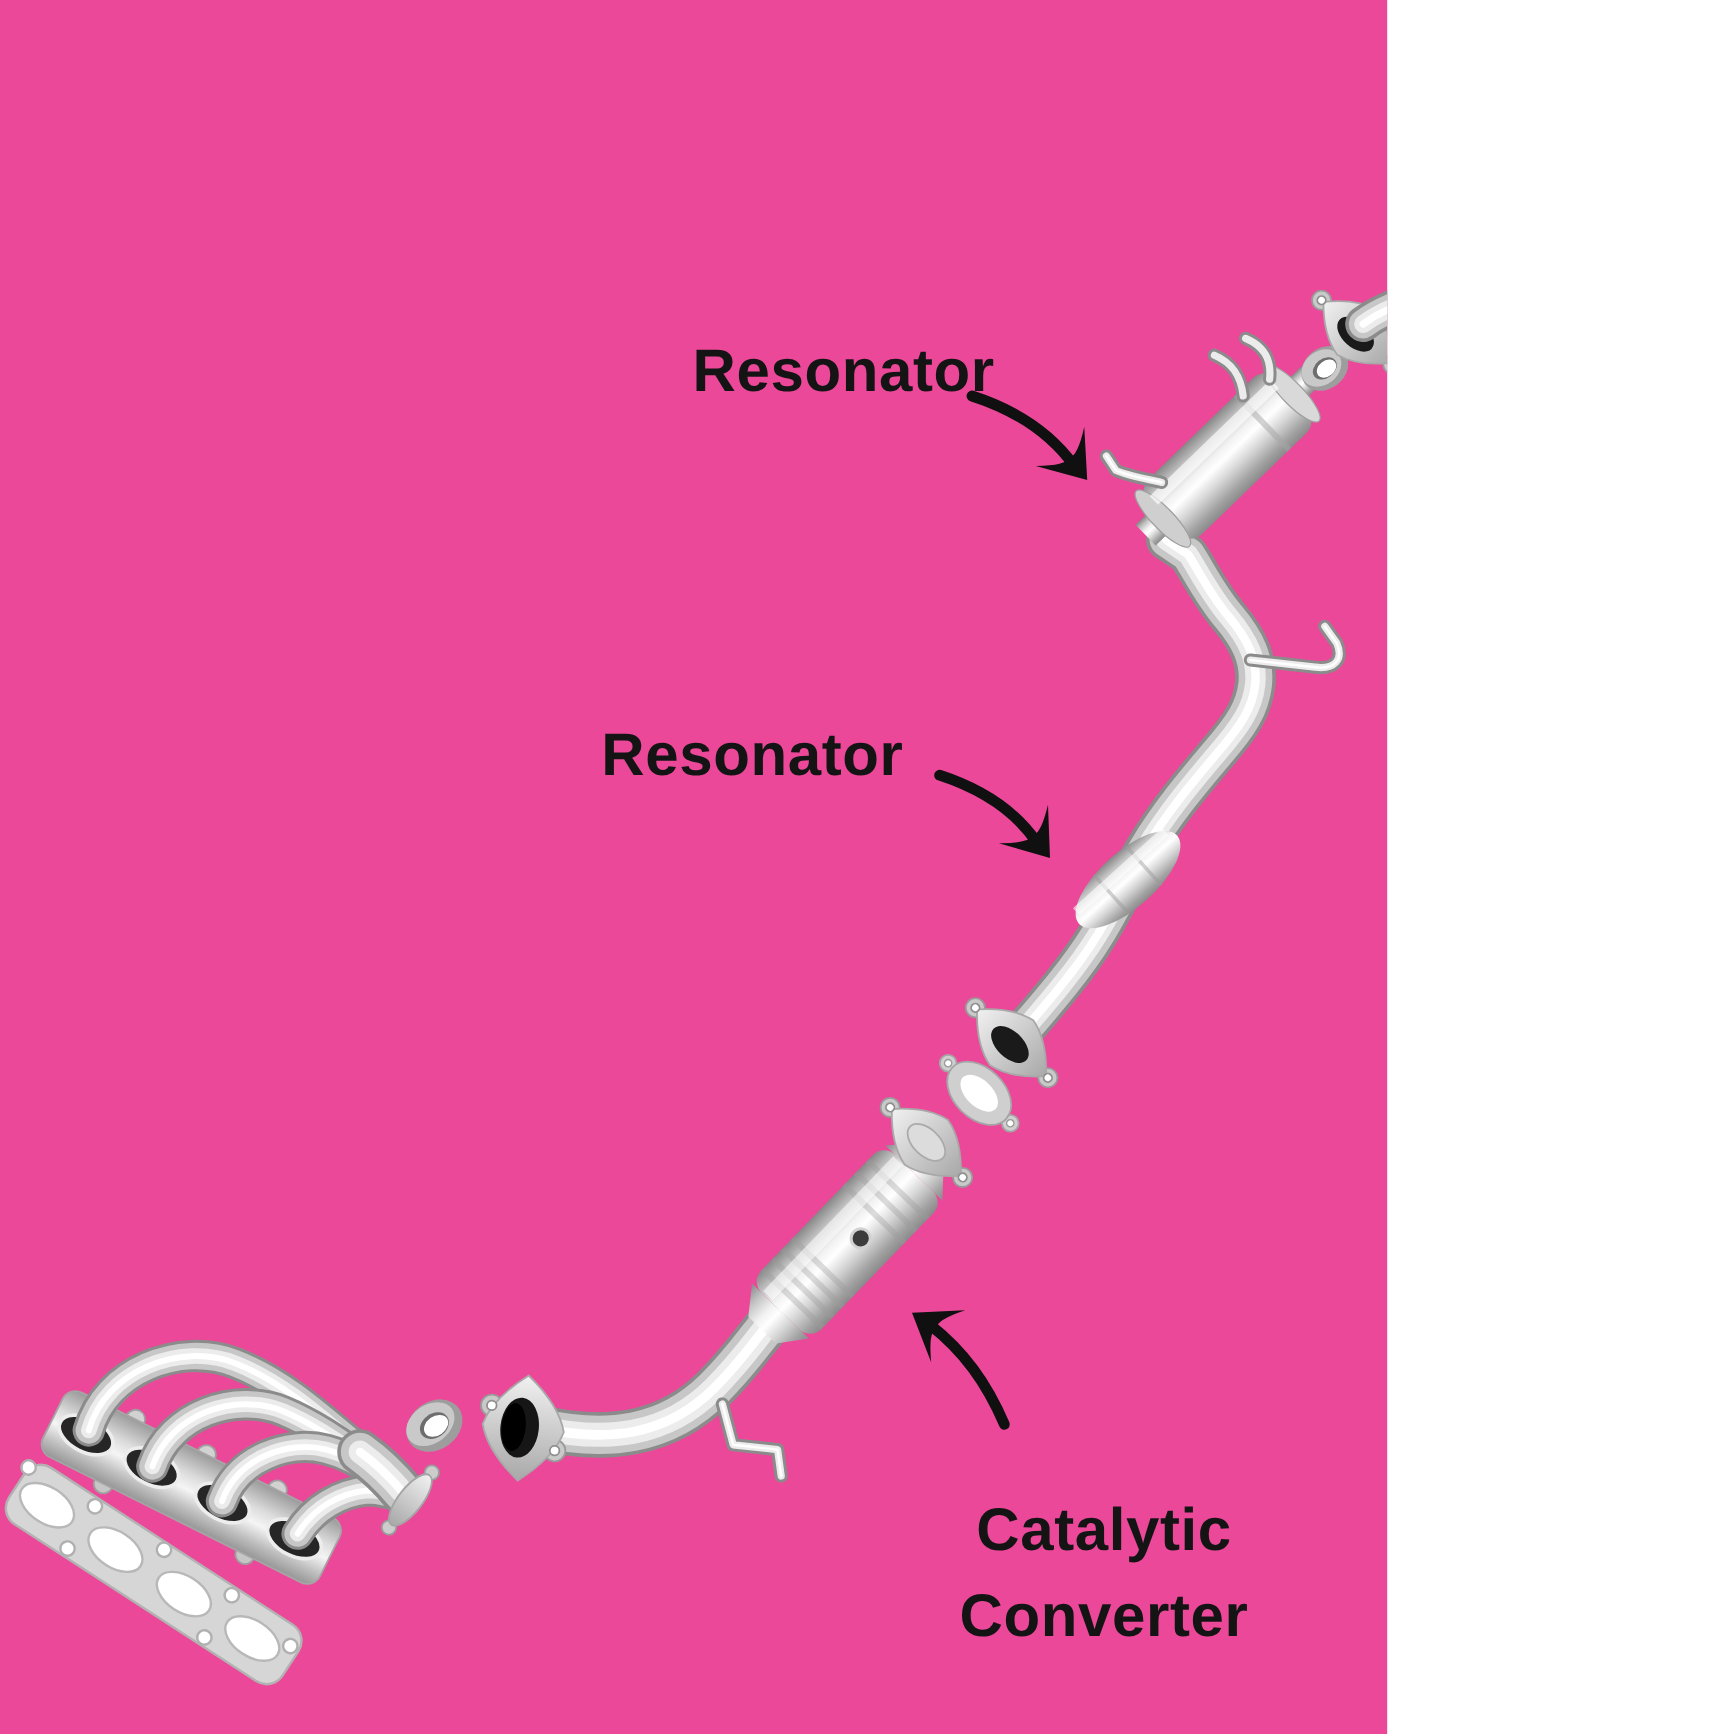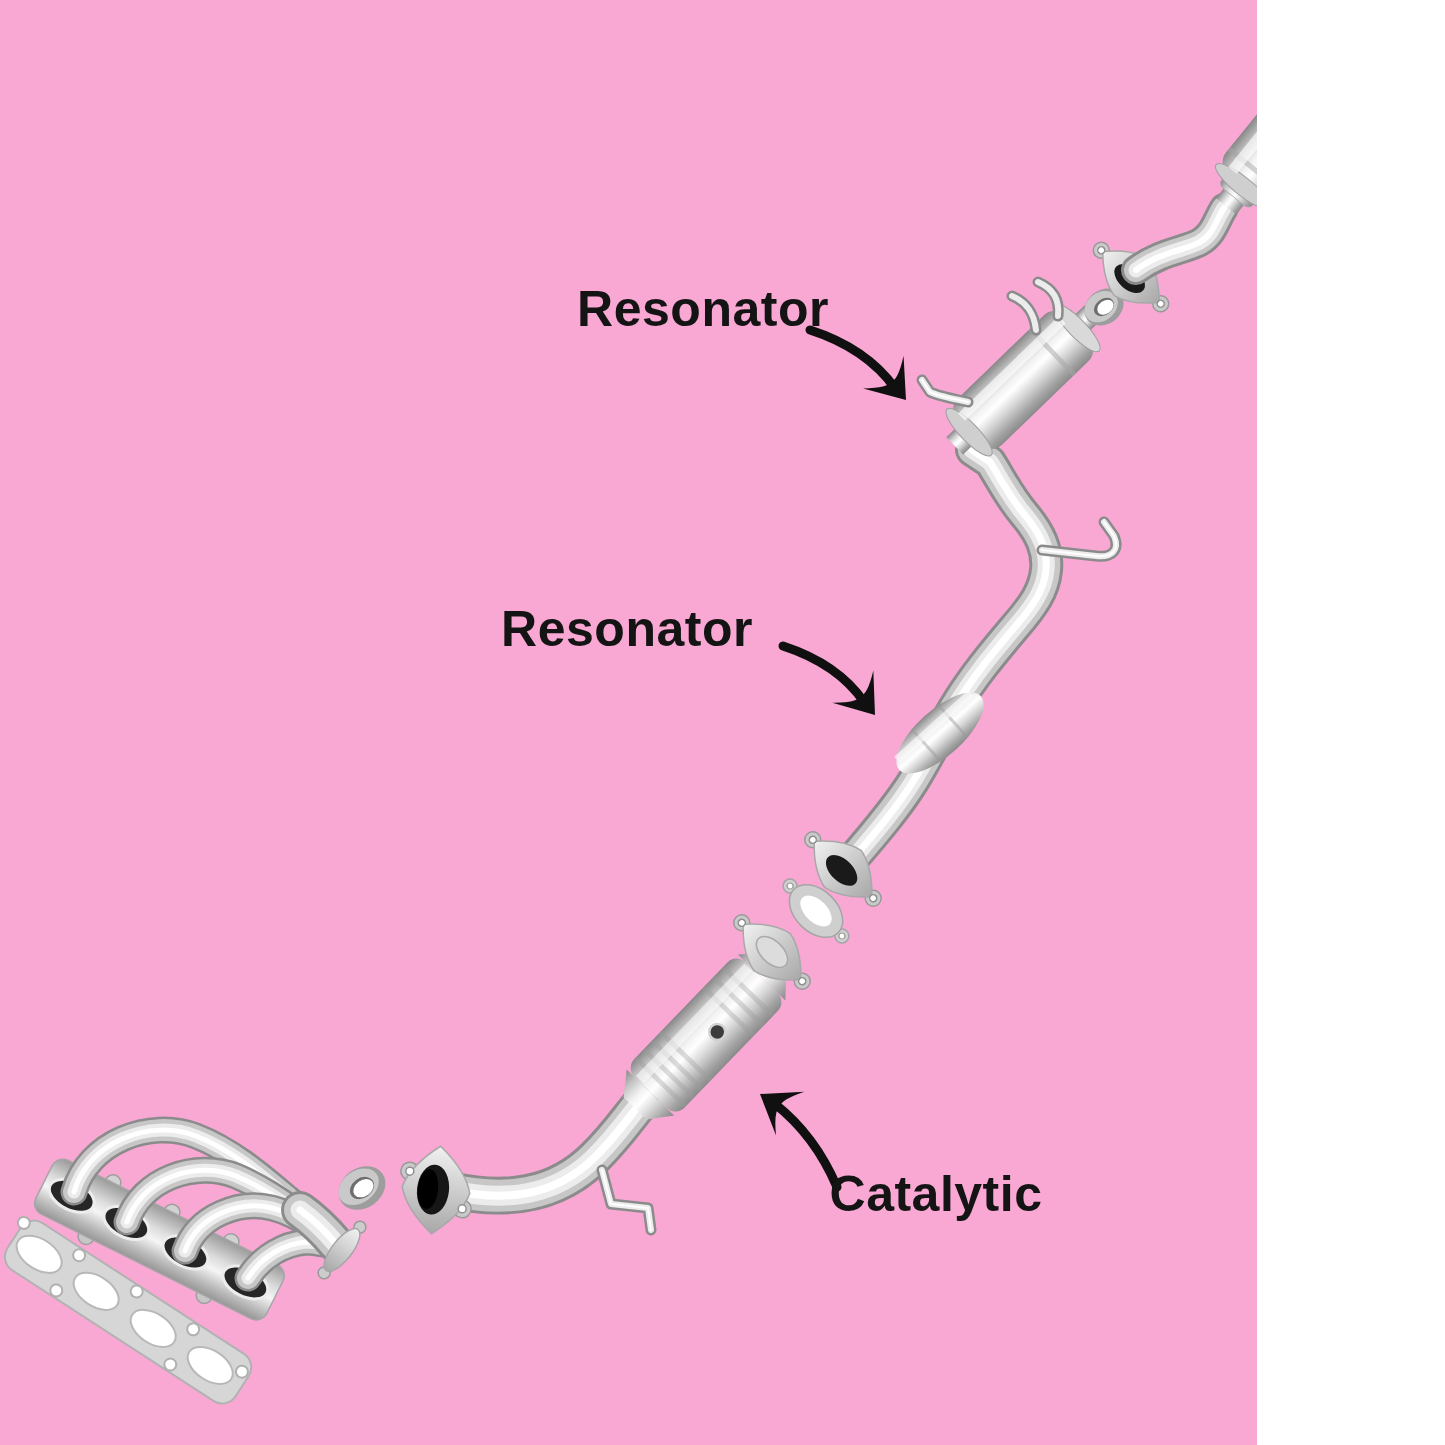--- a/index.html
+++ b/index.html
@@ -1,16 +1,16 @@
 <!DOCTYPE html>
 <html><head>
 <meta charset="utf-8">
 <style>
   html,body{margin:0;padding:0;background:#ffffff;}
-  #stage{position:relative;width:1257px;height:1445px;background:#f9a8d4;overflow:hidden;
+  #stage{position:relative;width:1156px;height:1445px;background:#ec4899;overflow:hidden;
          font-family:"Liberation Sans",sans-serif;}
   #diagram{position:absolute;left:0;top:0;display:block;}
   .pe,.pb,.pm,.ph{fill:none;stroke-linecap:round;stroke-linejoin:round;}
   .pe{stroke:#8b8b8b;}
   .pb{stroke:#c7c7c7;}
   .pm{stroke:#ececec;}
   .ph{stroke:#ffffff;}
   .lbl{position:absolute;transform:translateX(-50%);white-space:nowrap;
        font-weight:700;font-size:50px;color:#141414;letter-spacing:0.5px;}
   .lbl2{text-align:center;line-height:71px;}
@@ -296,17 +296,18 @@
     <path class="arrowShaft" d="M 837,1187 C 822,1152 803,1126 775,1104"></path>
     <use href="#ah" class="arrowHead" transform="translate(760,1094) rotate(-147)"></use>
   </g>
 </svg>
 
 <div class="lbl" style="left:703px;top:280px;">Resonator</div>
 
 
 <div class="lbl" style="left:627px;top:600px;">Resonator</div>
 
-<div class="lbl lbl2" style="left:920px;top:1159px;margin-left:16px;">
+<div class="lbl lbl2" style="left:920px;top:1240px;">
   <div>Catalytic</div>
+  <div>Converter</div>
 </div>
 
 </div>
 
 </body></html>

